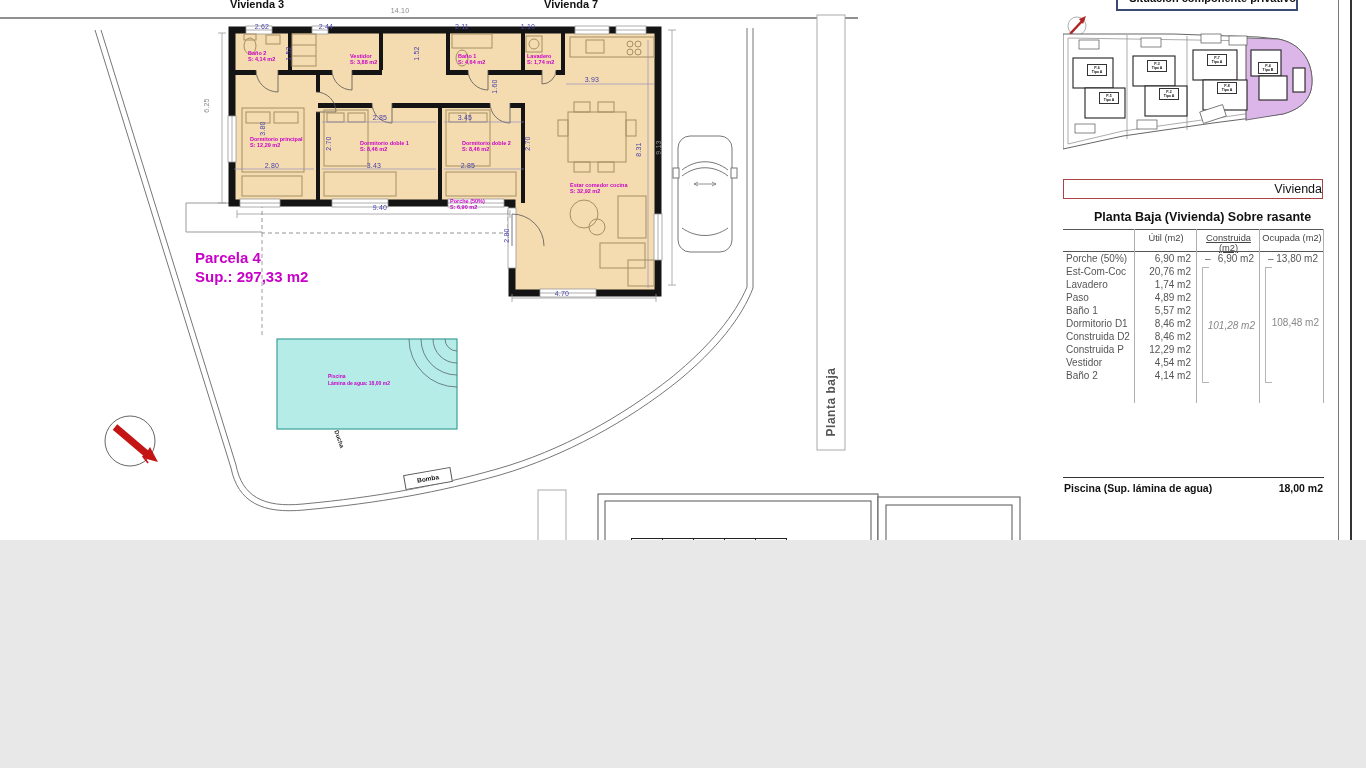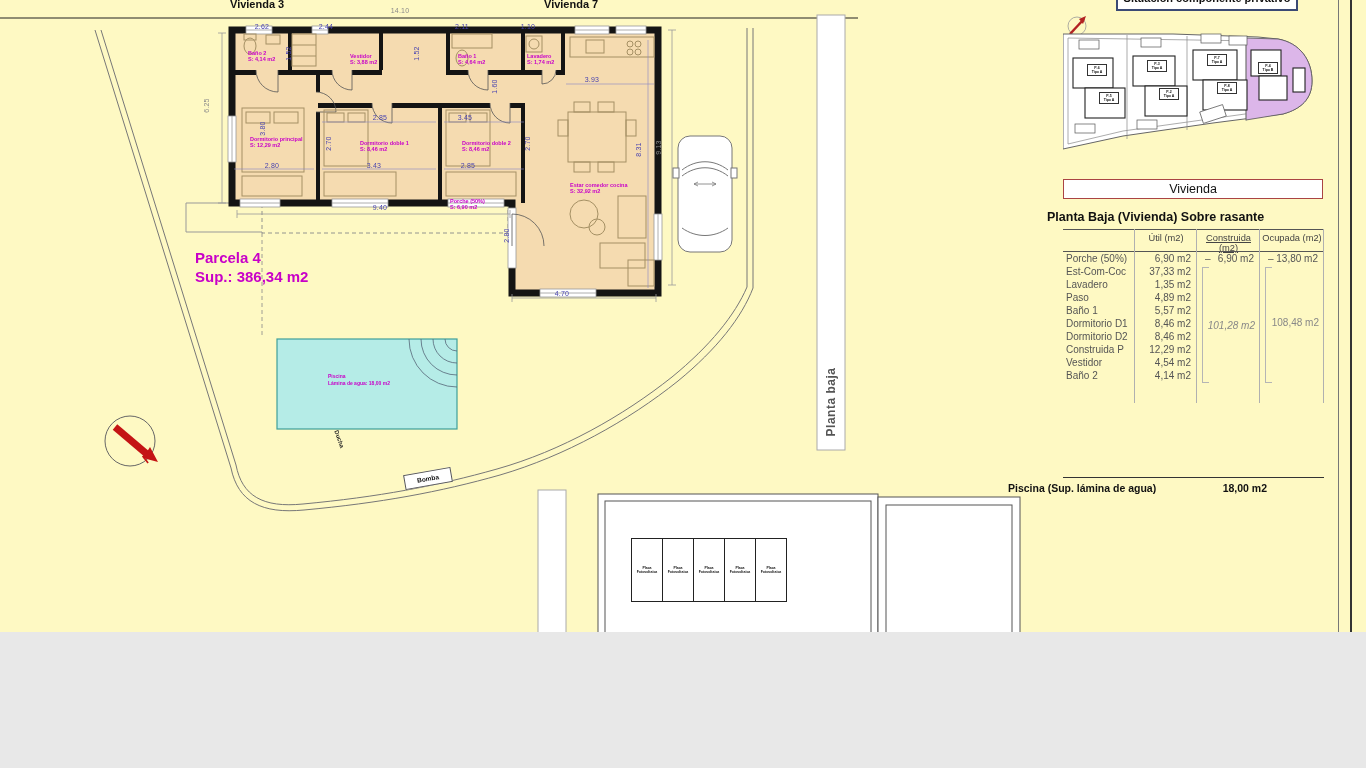--- a/index.html
+++ b/index.html
@@ -1,52 +1,52 @@
 <!DOCTYPE html>
 <html><head>
 <meta charset="utf-8">
 <style>
   html,body{margin:0;padding:0;background:#e8e8e8;}
-  .sheet{position:relative;width:1366px;height:632px;background:#fef9c3;overflow:hidden;
+  .sheet{position:relative;width:1366px;height:540px;background:#ffffff;overflow:hidden;
          font-family:"Liberation Sans",sans-serif;color:#111;}
   svg{position:absolute;left:0;top:0;}
   .viv-label{position:absolute;top:-2px;font-size:11px;font-weight:bold;color:#111;white-space:nowrap;}
   .dim{position:absolute;font-size:7px;letter-spacing:.2px;width:24px;text-align:center;white-space:nowrap;}
   .dim-blue{color:#4843b0;}
   .dim-gray{color:#8a8a8a;}
   .room-label{position:absolute;font-size:5.5px;line-height:6px;font-weight:bold;color:#c800c8;white-space:nowrap;}
   .parcela{position:absolute;left:195px;top:248px;color:#c800c8;font-weight:bold;font-size:15px;line-height:19px;}
   .pool-label{position:absolute;left:328px;top:373px;color:#c800c8;font-size:5px;line-height:6.5px;font-weight:bold;white-space:nowrap;}
   .north-n{position:absolute;left:143px;top:450px;color:#c41414;font-weight:bold;font-size:13px;transform:rotate(-38deg);}
   .ducha{position:absolute;left:330px;top:436px;font-size:6px;font-weight:bold;color:#222;transform:rotate(70deg);}
   .bomba{position:absolute;left:404px;top:471px;width:46px;height:13px;border:1px solid #555;background:#fff;
          transform:rotate(-10deg);font-size:6.5px;font-weight:bold;text-align:center;line-height:13px;}
   .vert-label{position:absolute;font-weight:bold;color:#555;font-size:12px;letter-spacing:.5px;text-align:center;transform:rotate(-90deg);}
-  .panel-box{position:absolute;background:#fff;text-align:center;}
+  .panel-box{position:absolute;background:#fff;text-align:right;}
   .title-box{left:1116px;top:-13px;width:178px;height:20px;border:2px solid #3b4a74;font-size:11px;font-weight:bold;line-height:19px;}
   .red-box{border:1.5px solid #aa4444;}
   .viv-box{left:1063px;top:179px;width:258px;height:18px;font-size:12.5px;font-weight:500;line-height:18px;}
   .otras-box{left:1063px;top:444px;width:258px;height:18px;font-size:12px;font-weight:500;line-height:18px;}
-  .tbl-title{position:absolute;left:1047px;top:210px;font-size:12.5px;font-weight:bold;}
+  .tbl-title{position:absolute;left:1094px;top:210px;font-size:12.5px;font-weight:bold;}
   .table{position:absolute;left:1063px;top:229px;width:261px;height:174px;font-size:10px;color:#555;}
   .t-topline{position:absolute;left:0;top:0;width:261px;height:1px;background:#555;}
   .t-headline{position:absolute;left:0;top:22px;width:261px;height:1px;background:#555;}
   .t-vert{position:absolute;top:0;width:1px;height:174px;background:#b0b0b0;}
   .t-head{position:absolute;top:4px;font-size:9.3px;color:#444;text-align:center;}
   .t-rows{position:absolute;left:0;top:23px;width:261px;}
   .t-row{display:grid;grid-template-columns:72px 62px 63px 64px;height:13px;align-items:center;}
   .t-lab{padding-left:3px;white-space:nowrap;}
   .t-num{text-align:right;padding-right:6px;white-space:nowrap;}
   .t-dashcell{display:flex;justify-content:space-between;padding:0 6px 0 8px;white-space:nowrap;}
   .bracket{position:absolute;width:6px;height:114px;border-left:1px solid #b5b5b5;border-top:1px solid #b5b5b5;border-bottom:1px solid #b5b5b5;}
   .groupval{position:absolute;width:56px;text-align:right;color:#888;font-size:10px;}
   .t-total{position:absolute;left:0;top:153px;width:261px;height:19px;border-top:1.5px solid #111;border-bottom:2px solid #111;
            display:grid;grid-template-columns:72px 62px 63px 64px;align-items:center;font-weight:bold;color:#111;font-size:10.5px;}
   .divline{position:absolute;left:1063px;top:477px;width:261px;height:1px;background:#333;}
-  .piscina-row{position:absolute;left:1008px;top:482px;width:259px;display:flex;justify-content:space-between;
+  .piscina-row{position:absolute;left:1064px;top:482px;width:259px;display:flex;justify-content:space-between;
                font-size:10.5px;font-weight:bold;color:#111;}
   .disclaimer{position:absolute;left:1063px;top:739px;width:261px;font-size:6.9px;line-height:11.2px;text-align:justify;color:#222;}
   .edge1{position:absolute;left:1338px;top:0;width:1px;height:768px;background:#777;}
   .edge2{position:absolute;left:1350px;top:0;width:2px;height:768px;background:#333;}
   .panels{position:absolute;left:632px;top:538px;display:flex;}
   .panel{width:30px;height:62px;border:1px solid #222;background:#fff;margin-left:-1px;
          display:flex;align-items:center;justify-content:center;text-align:center;
          font-size:3.5px;line-height:4.5px;font-weight:bold;color:#111;}
   .plot-label{position:absolute;width:18px;border:0.5px solid #333;background:transparent;text-align:center;
               font-size:3.5px;line-height:4px;font-weight:bold;color:#111;padding:1px 0;}
@@ -281,21 +281,21 @@
         <div>S: 32,92 m2</div>
       </div>
       <div class="room-label" style="left: 450px; top: 198px;">
         <div>Porche (50%)</div>
         <div>S: 6,90 m2</div>
       </div>
     </div>
 
   <div class="parcela">
     <div>Parcela 4</div>
-    <div>Sup.: 386,34 m2</div>
+    <div>Sup.: 297,33 m2</div>
   </div>
 
   <div class="pool-label">
     <div>Piscina</div>
     <div>Lámina de agua: 18,00 m2</div>
   </div>
 
   <div class="north-n">N</div>
   <div class="ducha">Ducha</div>
   <div class="bomba">Bomba</div>
@@ -415,27 +415,27 @@
             <span>–</span>
             <span>6,90 m2</span>
           </div>
           <div class="t-dashcell">
             <span>–</span>
             <span>13,80 m2</span>
           </div>
         </div>
         <div class="t-row">
           <div class="t-lab">Est-Com-Coc</div>
-          <div class="t-num">37,33 m2</div>
+          <div class="t-num">20,76 m2</div>
           <div class="t-num"></div>
           <div class="t-num"></div>
         </div>
         <div class="t-row">
           <div class="t-lab">Lavadero</div>
-          <div class="t-num">1,35 m2</div>
+          <div class="t-num">1,74 m2</div>
           <div class="t-num"></div>
           <div class="t-num"></div>
         </div>
         <div class="t-row">
           <div class="t-lab">Paso</div>
           <div class="t-num">4,89 m2</div>
           <div class="t-num"></div>
           <div class="t-num"></div>
         </div>
         <div class="t-row">
@@ -444,21 +444,21 @@
           <div class="t-num"></div>
           <div class="t-num"></div>
         </div>
         <div class="t-row">
           <div class="t-lab">Dormitorio D1</div>
           <div class="t-num">8,46 m2</div>
           <div class="t-num"></div>
           <div class="t-num"></div>
         </div>
         <div class="t-row">
-          <div class="t-lab">Dormitorio D2</div>
+          <div class="t-lab">Construida D2</div>
           <div class="t-num">8,46 m2</div>
           <div class="t-num"></div>
           <div class="t-num"></div>
         </div>
         <div class="t-row">
           <div class="t-lab">Construida P</div>
           <div class="t-num">12,29 m2</div>
           <div class="t-num"></div>
           <div class="t-num"></div>
         </div>

